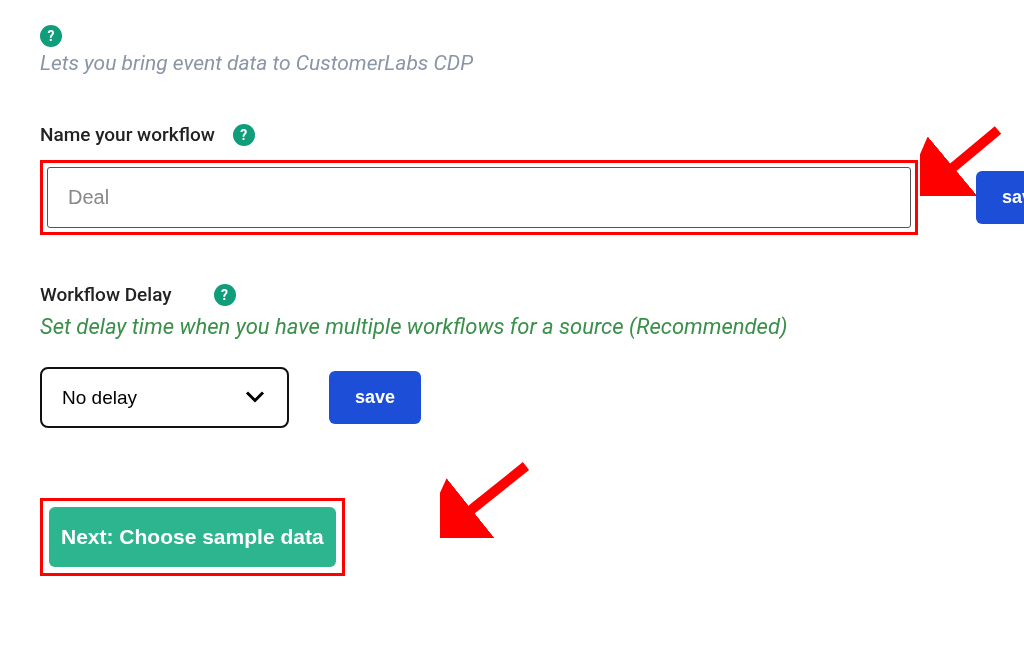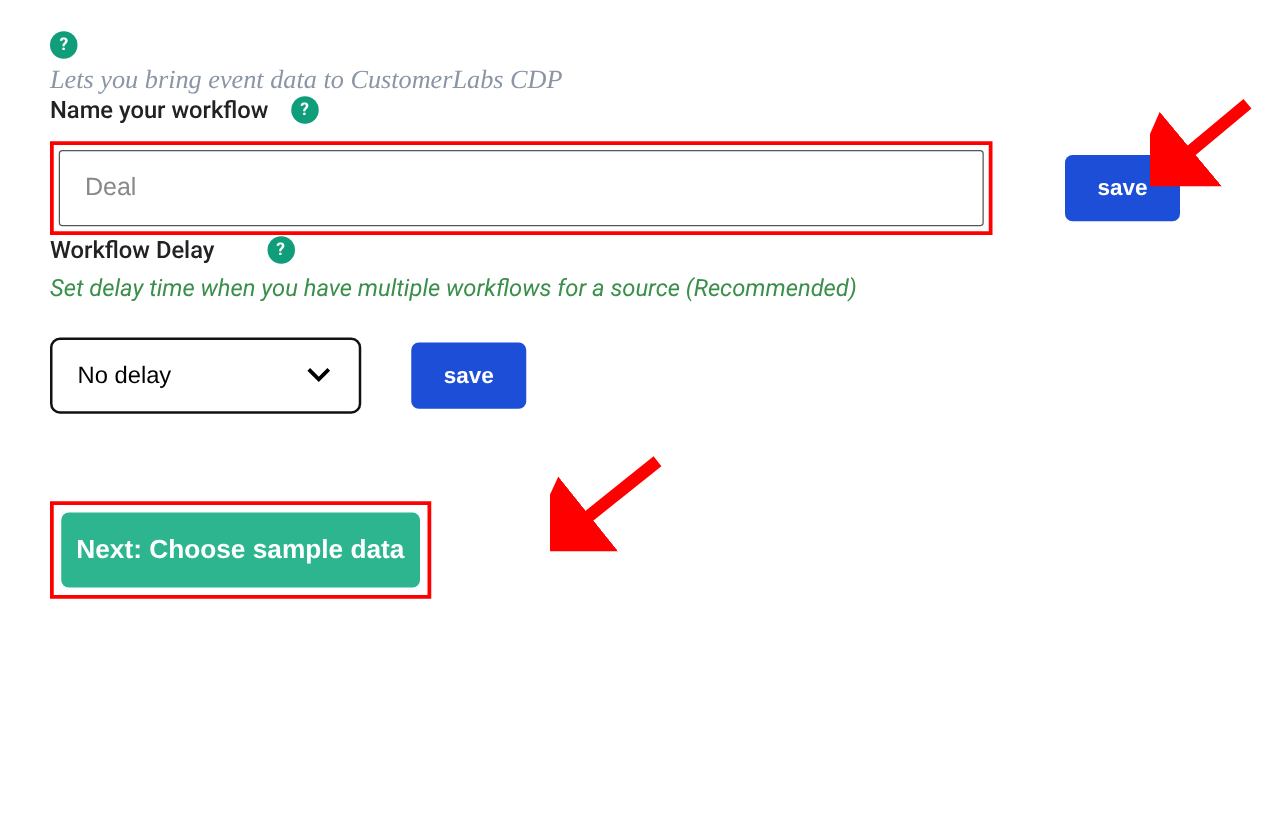--- a/index.html
+++ b/index.html
@@ -16,57 +16,56 @@
     color: #1a1a1a;
     display: inline-flex;
     align-items: center;
     gap: 18px;
   }
   .page-subtitle {
     font-size: 21px;
     font-style: italic;
     color: #8a95a5;
     margin-top: 4px;
-    font-family: Liberation Serif, serif;
   }
   .help-icon {
     display: inline-flex;
     align-items: center;
     justify-content: center;
     width: 22px;
     height: 22px;
     border-radius: 50%;
     background: #0f9d7a;
     color: #fff;
     font-weight: 700;
     font-size: 14px;
     font-style: normal;
   }
-  .section { }
+  .section { margin-top: 48px; }
   .field-label {
     font-size: 19px;
     color: #222;
     font-weight: 500;
     display: inline-flex;
     align-items: center;
     gap: 18px;
   }
   .row {
     display: flex;
     align-items: center;
     gap: 20px;
     margin-top: 14px;
   }
   .highlight-box {
     border: 3px solid #ff0000;
     padding: 4px;
     display: inline-block;
   }
   .text-input {
-    width: 740px;
+    width: 864px;
     padding: 18px 20px;
     font-size: 20px;
     border: 1px solid #555;
     border-radius: 3px;
     color: #888;
     font-style: normal;
     background: #fff;
   }
   .btn {
     background: #1d4ed8;
@@ -83,21 +82,21 @@
     background: #2cb58f;
     color: #fff;
     border: none;
     padding: 18px 12px;
     font-size: 21px;
     font-weight: 700;
     border-radius: 6px;
     cursor: pointer;
   }
   .delay-desc {
-    font-size: 19px;
+    font-size: 22px;
     font-style: italic;
     color: #3a8f4a;
     margin-top: 8px;
   }
   .select-wrap {
     position: relative;
     display: inline-block;
   }
   .select-box {
     width: 249px;

